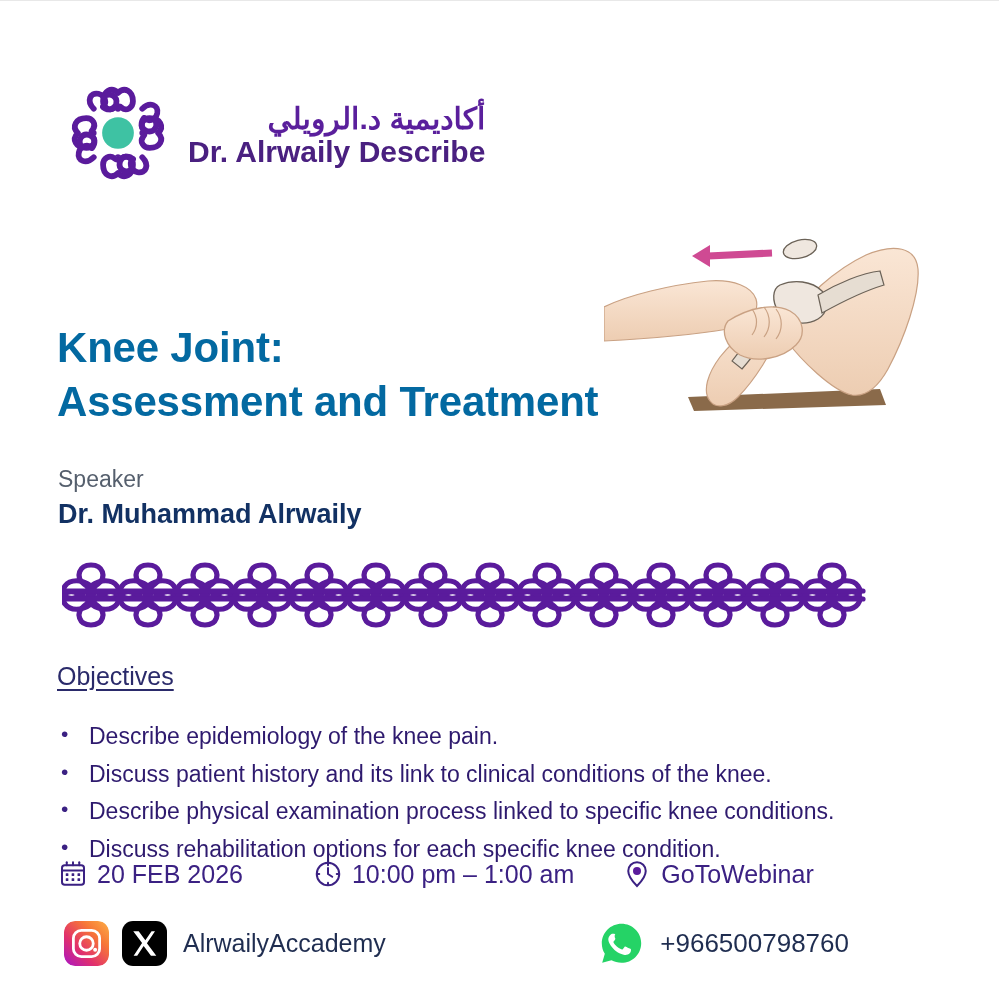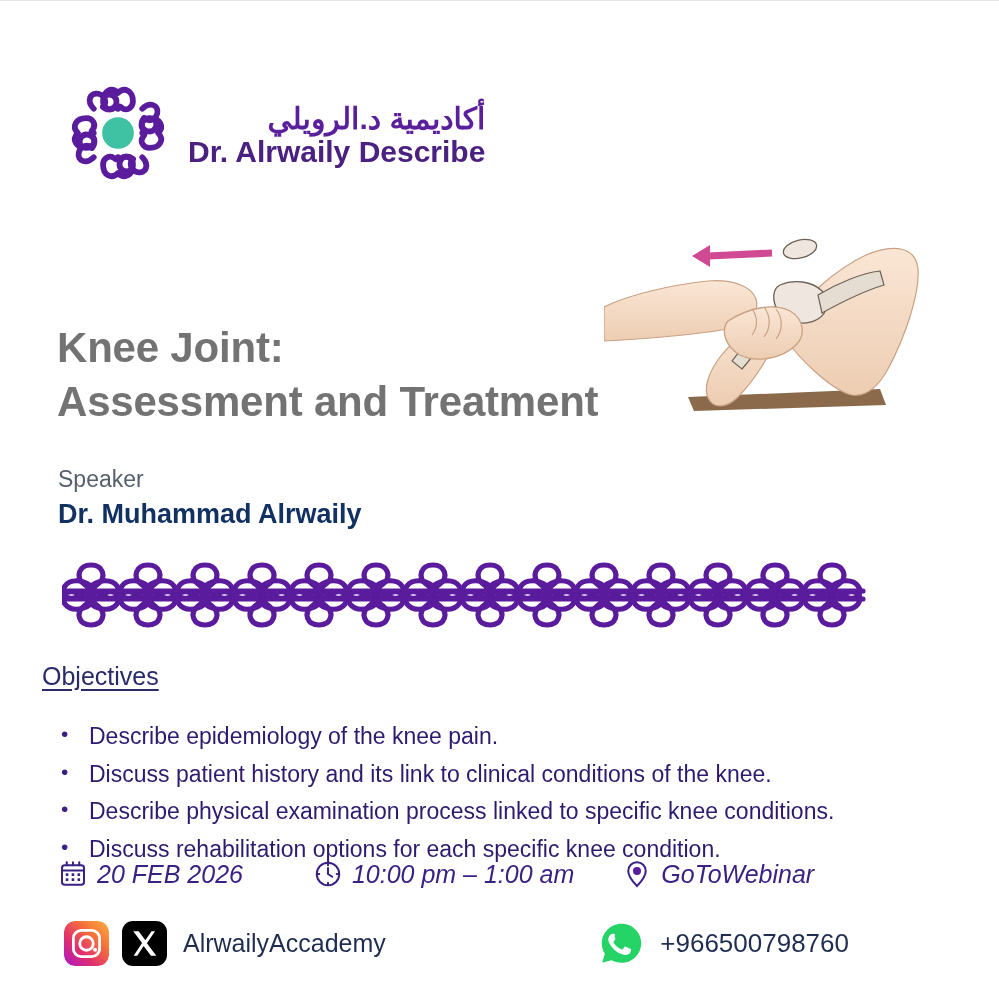--- a/index.html
+++ b/index.html
@@ -60,21 +60,21 @@
   }
 
   
   .title {
     position: absolute;
     left: 57px;
     top: 292px;
     width: 560px;
     font-size: 42px;
     font-weight: bold;
-    color: #737373;
+    color: #0369a1;
     line-height: 1.28;
     letter-spacing: -0.2px;
   }
   .title-line { display: block; white-space: nowrap; }
 
   
   .illustration {
     position: absolute;
     left: 604px;
     top: 228px;
@@ -108,21 +108,21 @@
     position: absolute;
     left: 62px;
     top: 552px;
     width: 815px;
     height: 84px;
   }
 
   
   .objectives-heading {
     position: absolute;
-    left: 42px;
+    left: 57px;
     top: 661px;
     font-size: 25px;
     color: #2a2a6a;
     text-decoration: underline;
     text-underline-offset: 4px;
     font-weight: normal;
   }
   .objectives-list {
     position: absolute;
     left: 57px;
@@ -150,21 +150,20 @@
   }
 
   
   .meta-row {
     position: absolute;
     left: 58px;
     top: 858px;
     display: flex;
     align-items: center;
     width: 800px;
-    font-style: italic;
   }
   .meta-item {
     display: flex;
     align-items: center;
     gap: 9px;
   }
   .meta-item .meta-text {
     font-size: 25px;
     color: #3b2183;
     white-space: nowrap;

